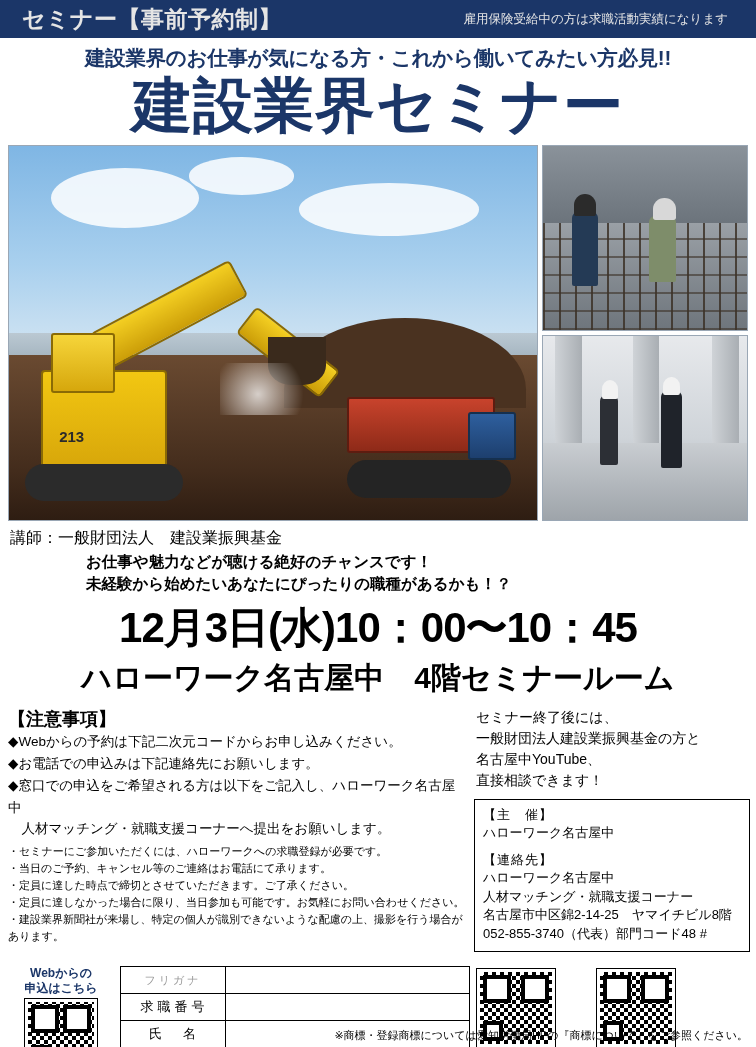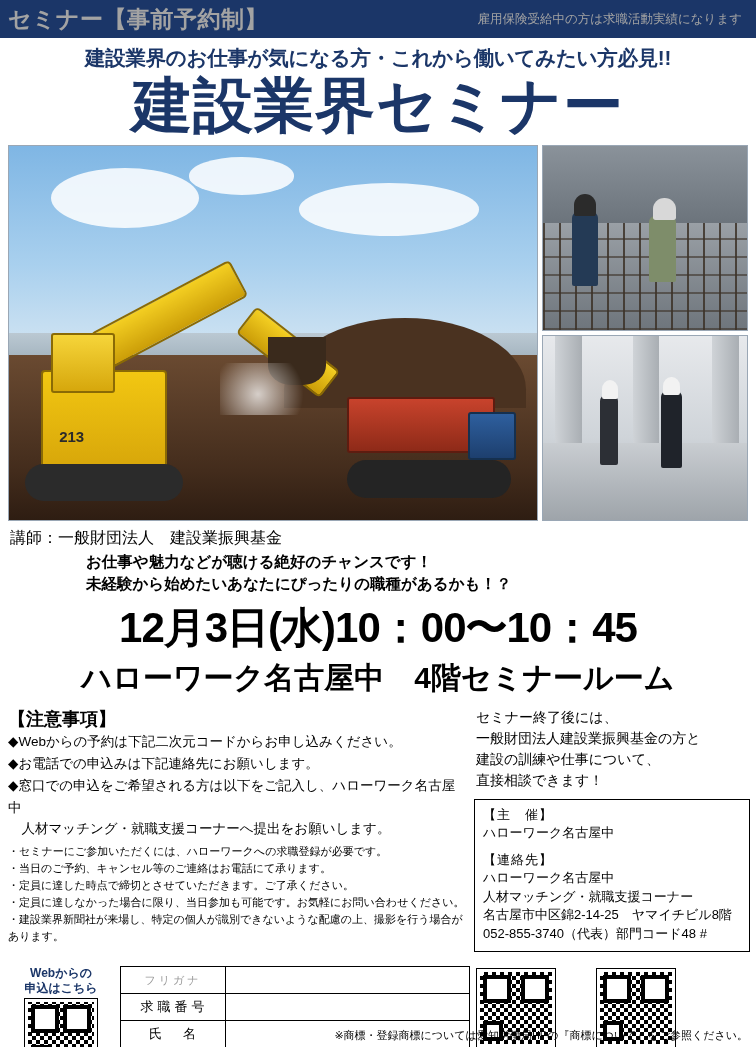--- a/index.html
+++ b/index.html
@@ -11,24 +11,24 @@
     background: #ffffff;
     color: #000000;
     position: relative;
     overflow: hidden;
   }
 
   
   .header-bar {
     height: 38px;
     background: #1b3668;
-    color: #a3a3a3;
+    color: #e5e5e5;
     display: flex;
     align-items: center;
-    padding: 0 8px;
+    padding: 0 22px;
   }
   .header-title {
     font-size: 23px;
     font-weight: bold;
     letter-spacing: 0.5px;
     white-space: nowrap;
   }
   .header-note {
     font-size: 12.5px;
     margin-left: auto;
@@ -425,21 +425,21 @@
       <div>・定員に達した時点で締切とさせていただきます。ご了承ください。</div>
       <div>・定員に達しなかった場合に限り、当日参加も可能です。お気軽にお問い合わせください。</div>
       <div>・建設業界新聞社が来場し、特定の個人が識別できないような配慮の上、撮影を行う場合があります。</div>
     </div>
   </div>
 
   <div class="right-col">
     <div class="right-lead">
       <div>セミナー終了後には、</div>
       <div>一般財団法人建設業振興基金の方と</div>
-      <div>建設の訓練や仕事について、</div>
+      <div>名古屋中YouTube、</div>
       <div>直接相談できます！</div>
     </div>
 
     <div class="info-box">
       <div class="ttl">【主　催】</div>
       <div>ハローワーク名古屋中</div>
       <div style="height:8px;"></div>
       <div class="ttl">【連絡先】</div>
       <div>ハローワーク名古屋中</div>
       <div>人材マッチング・就職支援コーナー</div>

